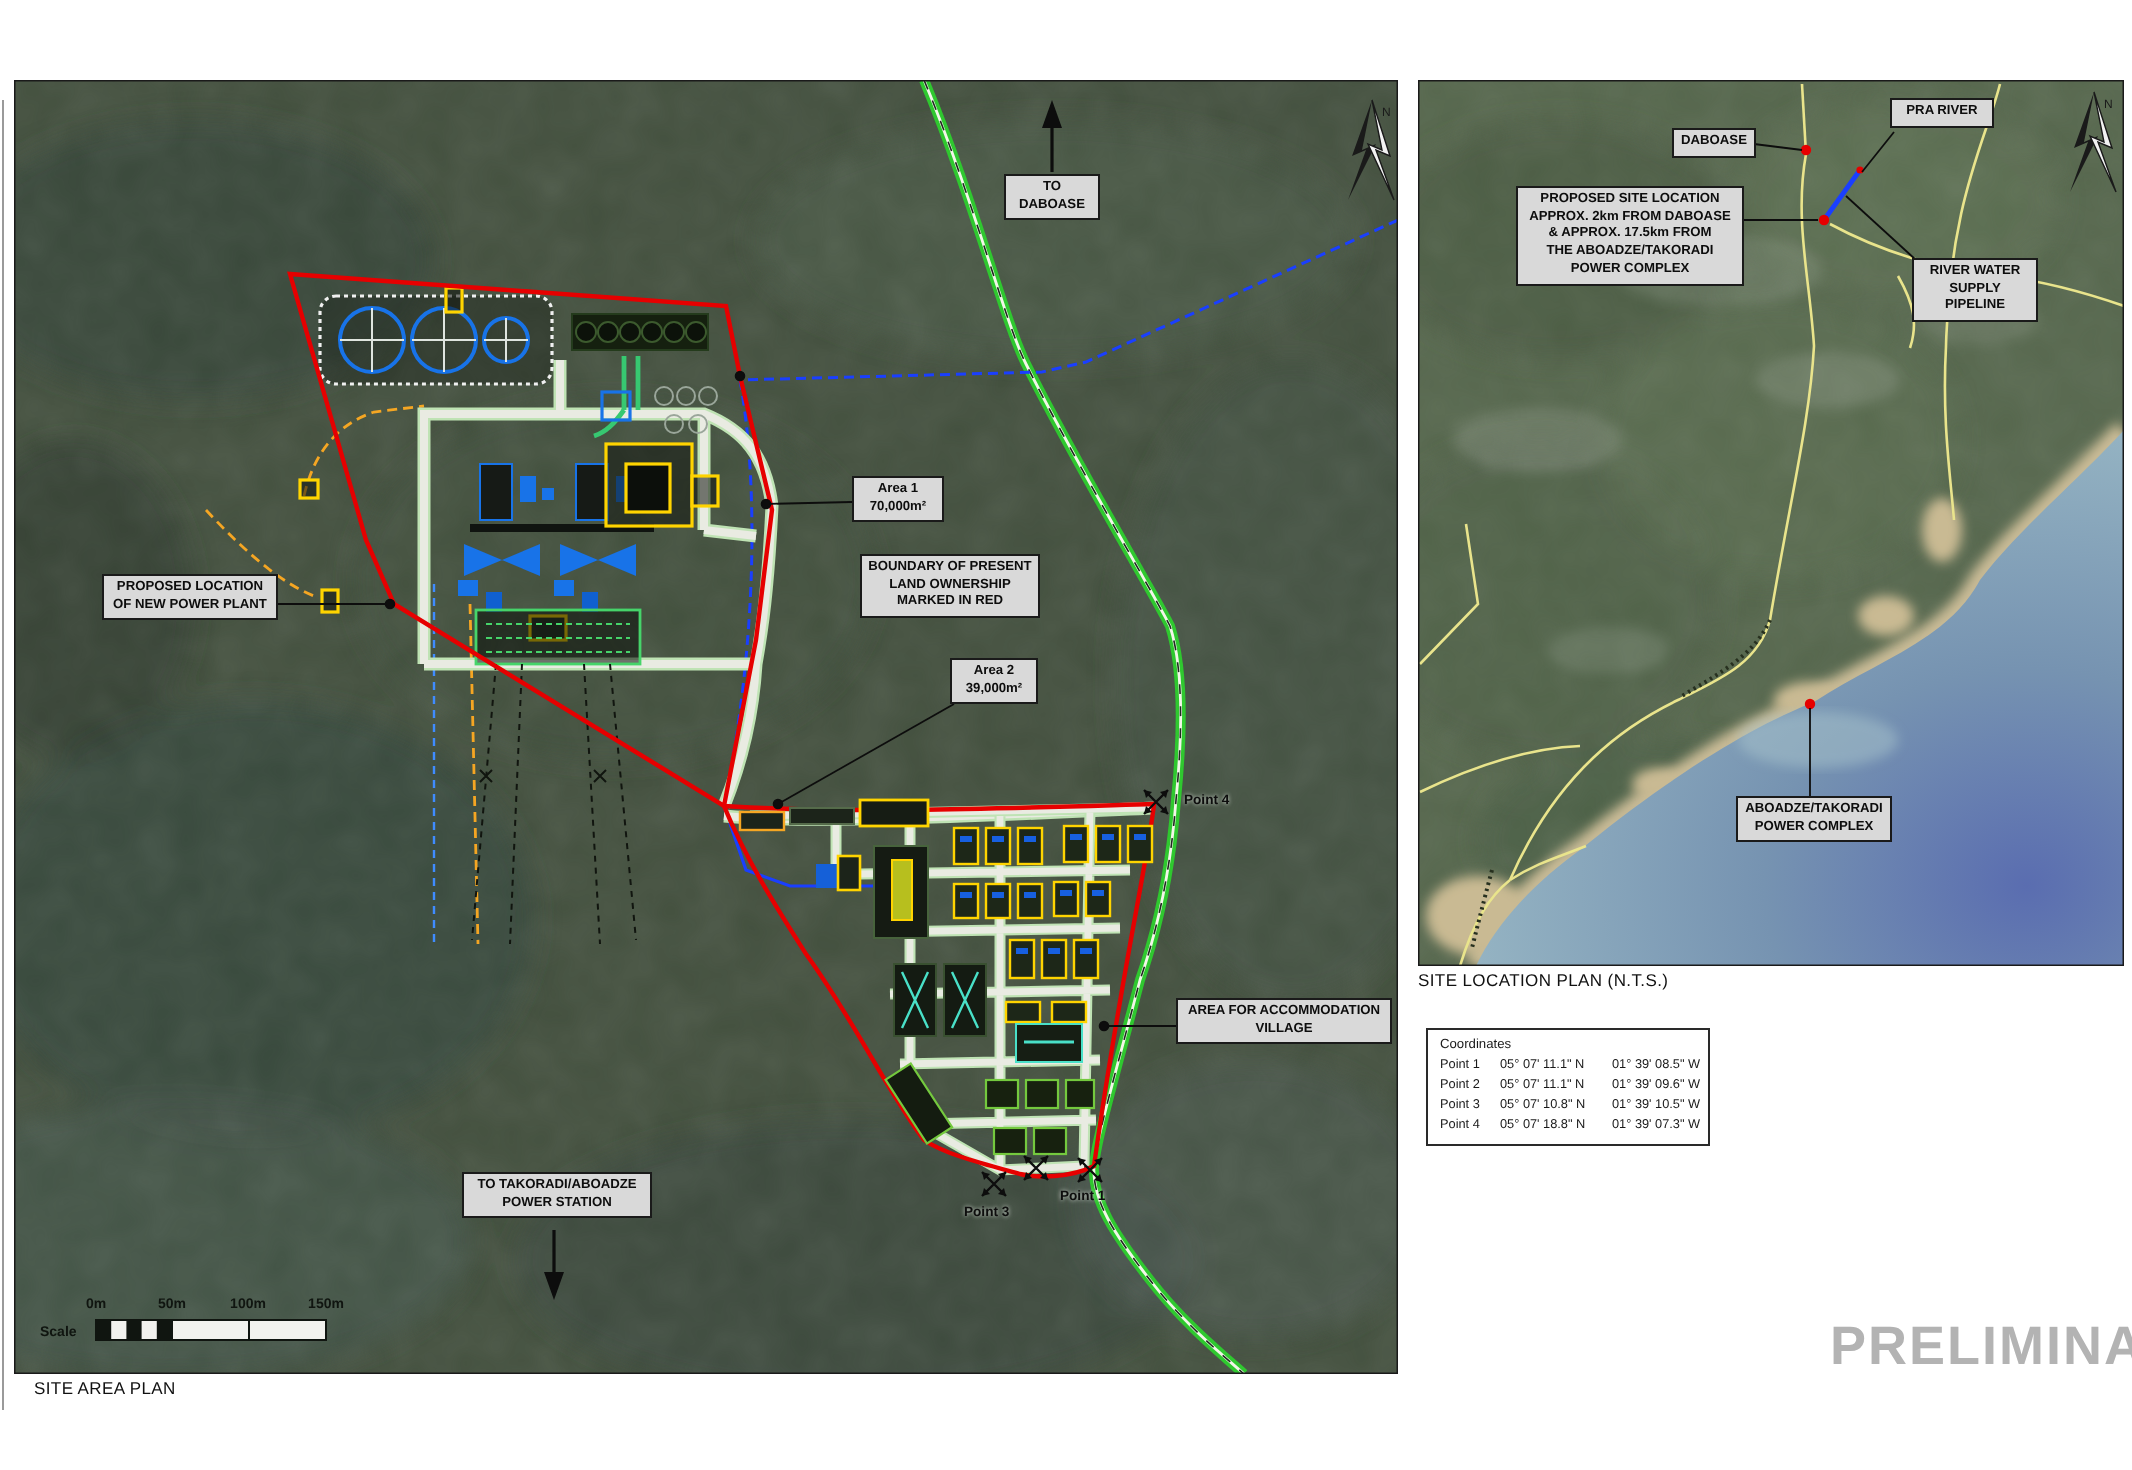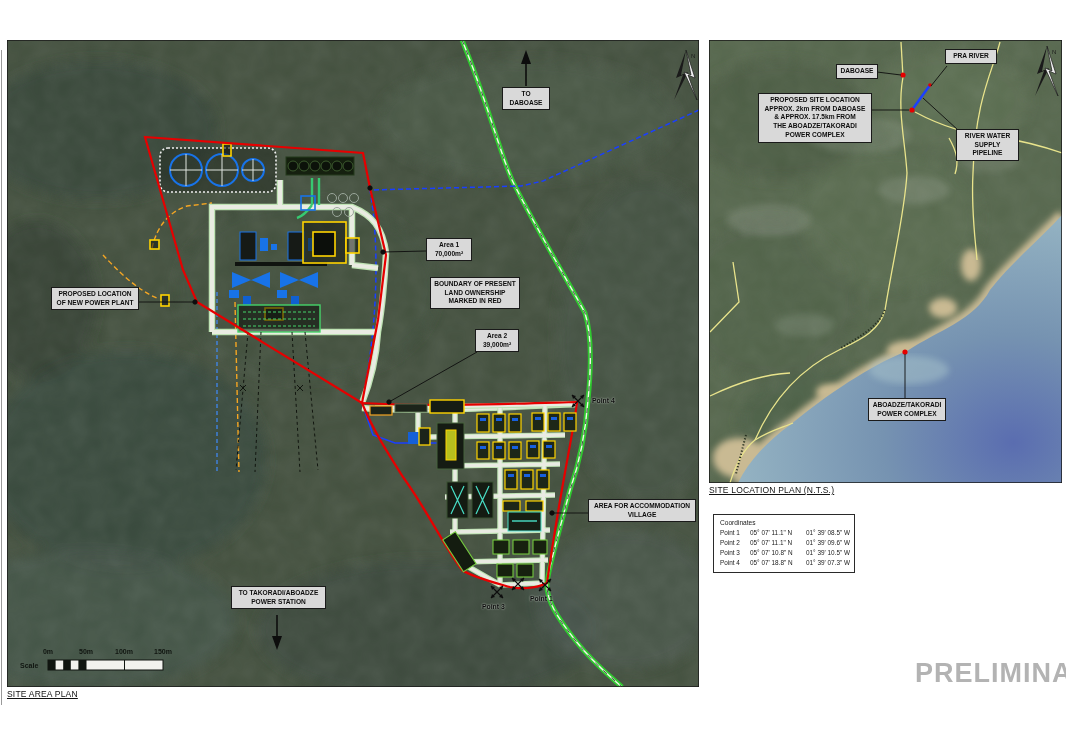--- a/index.html
+++ b/index.html
@@ -5,21 +5,21 @@
   html,body{margin:0;padding:0;background:#ffffff;}
   .page{position:relative;width:1066px;height:735px;background:#ffffff;overflow:hidden;
         font-family:"Liberation Sans",sans-serif;}
   .edge-line{position:absolute;left:1px;top:50px;width:1px;height:655px;background:#9a9a9a;}
   .map-svg{position:absolute;display:block;}
   .box-label{position:absolute;background:#d9d9d9;border:1px solid #1a1a1a;color:#0d0d0d;
              font-size:6.6px;font-weight:bold;line-height:1.32;text-align:center;
              padding:2px 3px;white-space:pre-line;box-sizing:border-box;}
   .pt-label{position:absolute;color:#0d0d0d;font-size:6.8px;font-weight:bold;
             text-shadow:0 0 2px rgba(230,235,228,.9);white-space:nowrap;}
-  .caption{position:absolute;color:#111;font-size:8.5px;letter-spacing:.2px;white-space:nowrap;text-decoration:underline;}
+  .caption{position:absolute;color:#111;font-size:8.5px;letter-spacing:.2px;white-space:nowrap;}
   .coords{position:absolute;background:#ffffff;border:1.3px solid #2a2a2a;color:#1a1a1a;
           padding:4px 6px;box-sizing:border-box;}
   .coords .t{font-size:6.6px;margin-bottom:2px;}
   .coords .row{display:grid;grid-template-columns:30px 56px 52px;font-size:6.4px;line-height:1.55;}
   .watermark{position:absolute;color:#b3b3b3;font-size:27px;font-weight:bold;letter-spacing:1px;
              white-space:nowrap;}
 </style>
 </head>
 <body>
 
@@ -392,21 +392,21 @@
   <div class="box-label" style="left:758px;top:93px;width:114px;">PROPOSED SITE LOCATION
 APPROX. 2km FROM DABOASE
 &amp; APPROX. 17.5km FROM
 THE ABOADZE/TAKORADI
 POWER COMPLEX</div>
   <div class="box-label" style="left:956px;top:129px;width:63px;">RIVER WATER
 SUPPLY PIPELINE</div>
   <div class="box-label" style="left:868px;top:398px;width:78px;">ABOADZE/TAKORADI
 POWER COMPLEX</div>
 
-  <div class="caption" style="left:7px;top:689px;">SITE AREA PLAN</div>
+  <div class="caption" style="left:17px;top:689px;">SITE AREA PLAN</div>
   <div class="caption" style="left:709px;top:485px;">SITE LOCATION PLAN (N.T.S.)</div>
 
   <div class="coords" style="left:713px;top:514px;width:142px;">
     <div class="t">Coordinates</div>
     <div class="row">
       <span>Point 1</span>
       <span>05° 07' 11.1" N</span>
       <span>01° 39' 08.5" W</span>
     </div>
     <div class="row">

